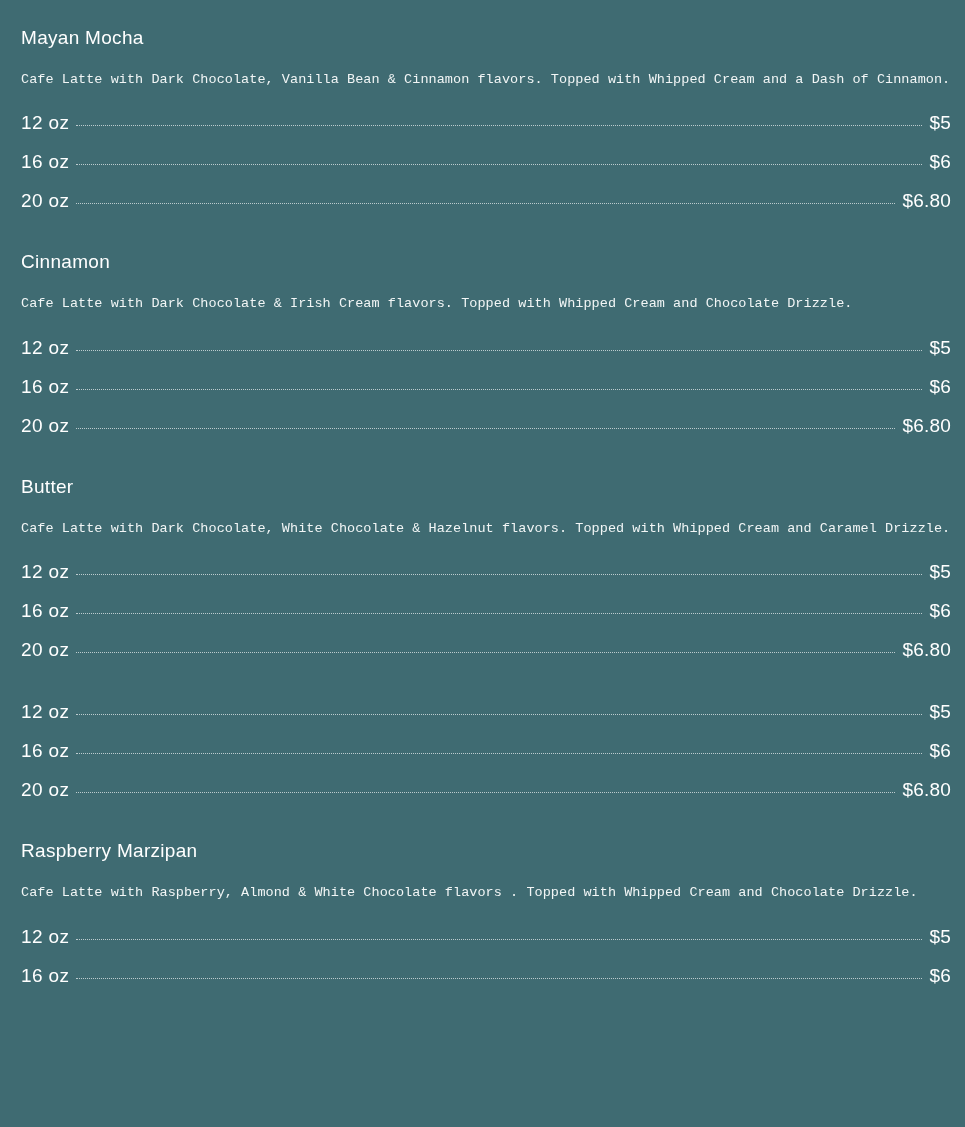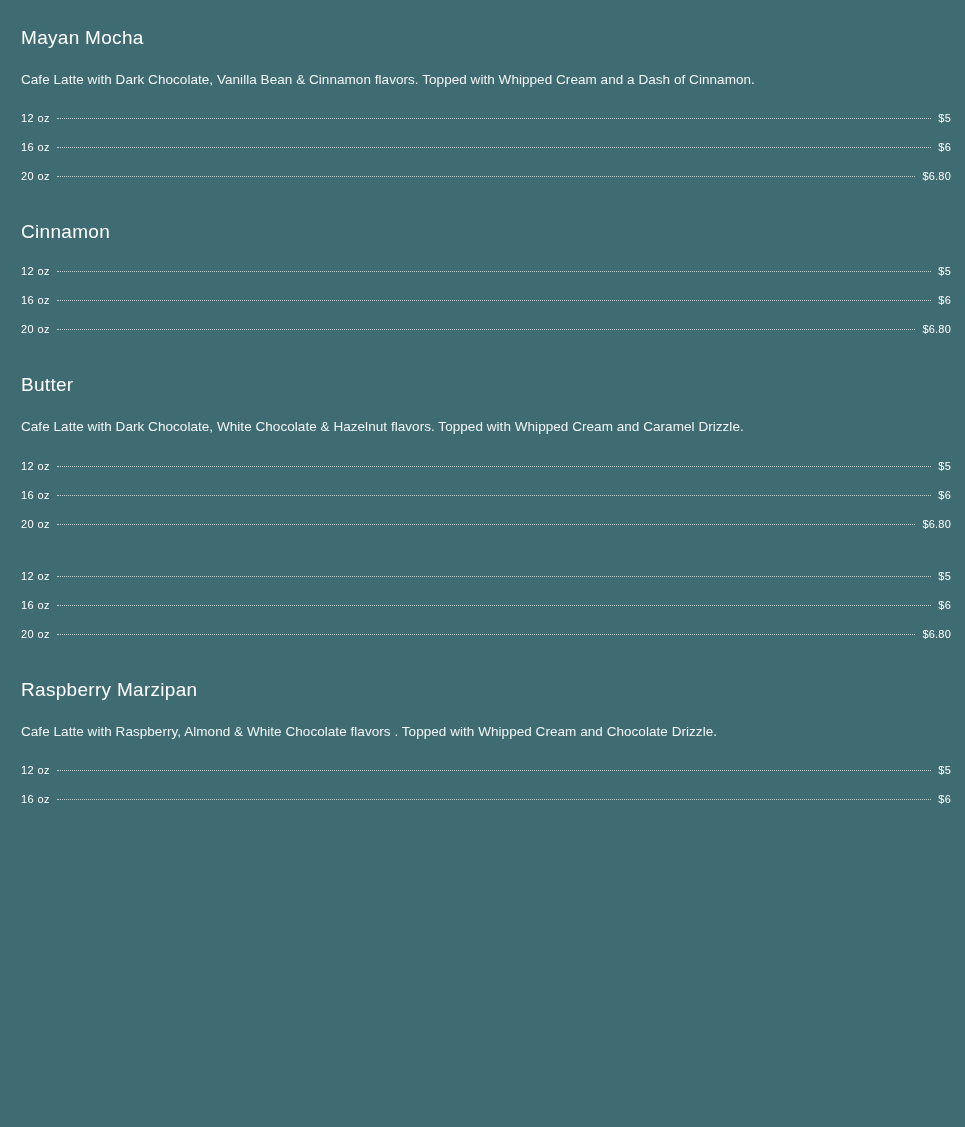--- a/index.html
+++ b/index.html
@@ -29,26 +29,27 @@
     margin: 0 0 22px 0;
     line-height: 1.1;
   }
   .item-desc {
     font-size: 13.5px;
     font-weight: 400;
     color: #f2f6f6;
     margin: 0 0 24px 0;
     line-height: 1.3;
     letter-spacing: 0.05px;
+    font-family: Liberation Mono, monospace;
   }
   .size-row {
     display: flex;
     align-items: baseline;
     margin-bottom: 17px;
-    font-size: 11px;
+    font-size: 19px;
     color: #ffffff;
   }
   .size-label {
     white-space: nowrap;
     letter-spacing: 0.4px;
   }
   .dots {
     flex: 1 1 auto;
     margin: 0 7px;
     position: relative;
@@ -83,20 +84,21 @@
         <span class="price">$6</span>
       </div>
       <div class="size-row">
         <span class="size-label">20 oz</span>
         <span class="dots"></span>
         <span class="price">$6.80</span>
       </div>
     </div>
     <div class="item">
       <h2 class="item-name">Cinnamon</h2>
+      <p class="item-desc">Cafe Latte with Dark Chocolate &amp; Irish Cream flavors. Topped with Whipped Cream and Chocolate Drizzle.</p>
       <div class="size-row">
         <span class="size-label">12 oz</span>
         <span class="dots"></span>
         <span class="price">$5</span>
       </div>
       <div class="size-row">
         <span class="size-label">16 oz</span>
         <span class="dots"></span>
         <span class="price">$6</span>
       </div>

